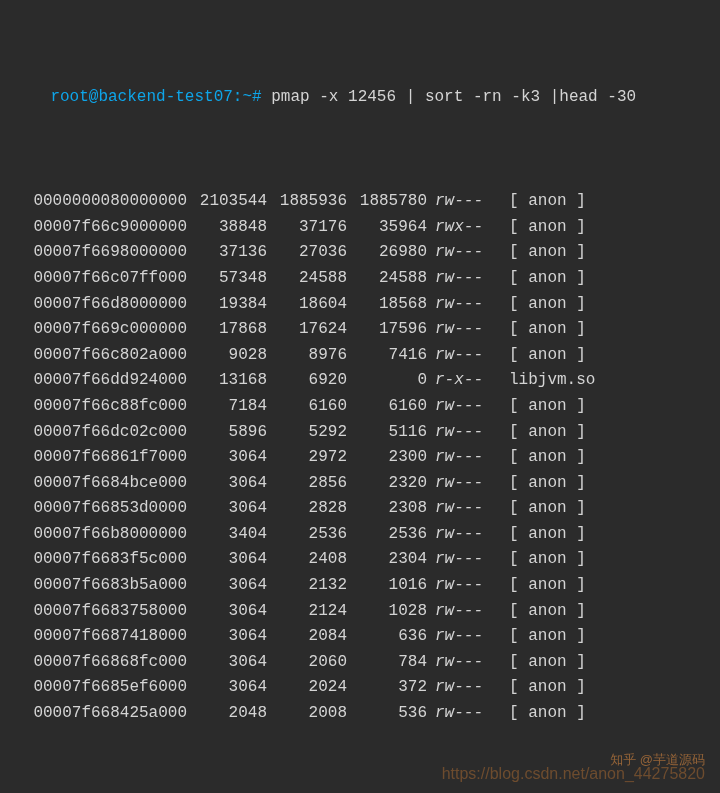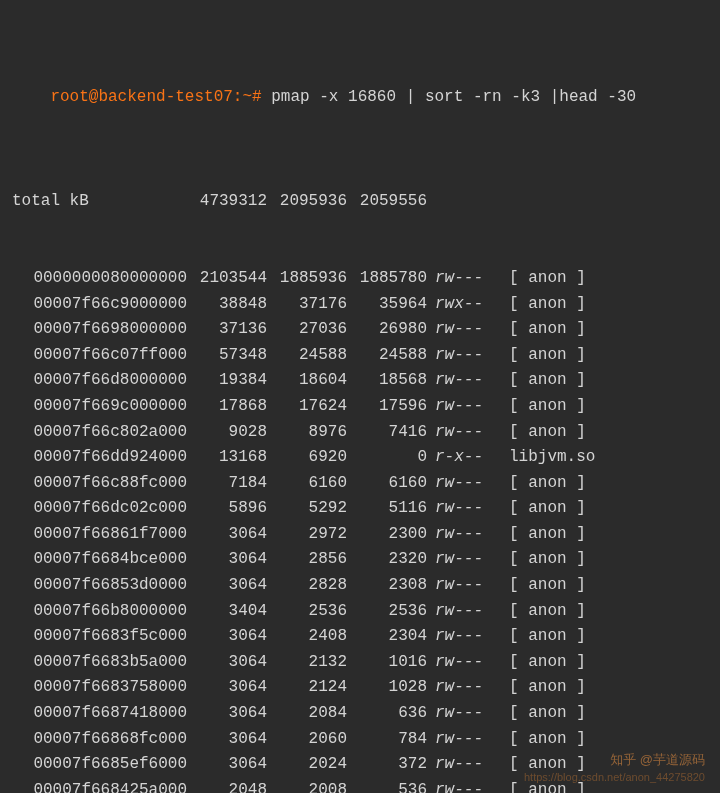--- a/index.html
+++ b/index.html
@@ -16,21 +16,21 @@
       padding: 8px 12px;
       width: 720px;
       height: 793px;
       overflow: hidden;
       position: relative;
     }
     .terminal {
       white-space: pre;
     }
     .prompt {
-      color: #f97316;
+      color: #0ea5e9;
     }
     .command-line {
       margin-bottom: 2px;
     }
     .row {
       display: flex;
       font-family: inherit;
     }
     .col-addr {
       width: 175px;
@@ -69,33 +69,30 @@
       font-size: 13px;
       color: #a86e3a;
       opacity: 0.85;
       font-family: sans-serif;
       margin-top: 23px;
     }
     .watermark-sub {
       position: absolute;
       bottom: 6px;
       right: 15px;
-      font-size: 11px;
+      font-size: 16px;
       color: #8a5a30;
       opacity: 0.7;
       font-family: sans-serif;
     }
   </style>
 </head>
 <body>
 
 <div class="terminal">
   <div class="command-line">
-    <span class="prompt">root@backend-test07:~#</span> <span>pmap -x 16860 | sort -rn -k3 |head -30</span>
-  </div>
-  <div class="row">
-    <span class="total-label">total kB</span><span class="col-kb">4739312</span><span class="col-rss">2095936</span><span class="col-dirty">2059556</span>
+    <span class="prompt">root@backend-test07:~#</span> <span>pmap -x 12456 | sort -rn -k3 |head -30</span>
   </div>
   <div id="rows-container"><div class="row"><span class="col-addr">0000000080000000</span><span class="col-kb">2103544</span><span class="col-rss">1885936</span><span class="col-dirty">1885780</span><span class="col-mode">rw---</span><span class="col-map">[ anon ]</span></div><div class="row"><span class="col-addr">00007f66c9000000</span><span class="col-kb">38848</span><span class="col-rss">37176</span><span class="col-dirty">35964</span><span class="col-mode">rwx--</span><span class="col-map">[ anon ]</span></div><div class="row"><span class="col-addr">00007f6698000000</span><span class="col-kb">37136</span><span class="col-rss">27036</span><span class="col-dirty">26980</span><span class="col-mode">rw---</span><span class="col-map">[ anon ]</span></div><div class="row"><span class="col-addr">00007f66c07ff000</span><span class="col-kb">57348</span><span class="col-rss">24588</span><span class="col-dirty">24588</span><span class="col-mode">rw---</span><span class="col-map">[ anon ]</span></div><div class="row"><span class="col-addr">00007f66d8000000</span><span class="col-kb">19384</span><span class="col-rss">18604</span><span class="col-dirty">18568</span><span class="col-mode">rw---</span><span class="col-map">[ anon ]</span></div><div class="row"><span class="col-addr">00007f669c000000</span><span class="col-kb">17868</span><span class="col-rss">17624</span><span class="col-dirty">17596</span><span class="col-mode">rw---</span><span class="col-map">[ anon ]</span></div><div class="row"><span class="col-addr">00007f66c802a000</span><span class="col-kb">9028</span><span class="col-rss">8976</span><span class="col-dirty">7416</span><span class="col-mode">rw---</span><span class="col-map">[ anon ]</span></div><div class="row"><span class="col-addr">00007f66dd924000</span><span class="col-kb">13168</span><span class="col-rss">6920</span><span class="col-dirty">0</span><span class="col-mode">r-x--</span><span class="col-map">libjvm.so</span></div><div class="row"><span class="col-addr">00007f66c88fc000</span><span class="col-kb">7184</span><span class="col-rss">6160</span><span class="col-dirty">6160</span><span class="col-mode">rw---</span><span class="col-map">[ anon ]</span></div><div class="row"><span class="col-addr">00007f66dc02c000</span><span class="col-kb">5896</span><span class="col-rss">5292</span><span class="col-dirty">5116</span><span class="col-mode">rw---</span><span class="col-map">[ anon ]</span></div><div class="row"><span class="col-addr">00007f66861f7000</span><span class="col-kb">3064</span><span class="col-rss">2972</span><span class="col-dirty">2300</span><span class="col-mode">rw---</span><span class="col-map">[ anon ]</span></div><div class="row"><span class="col-addr">00007f6684bce000</span><span class="col-kb">3064</span><span class="col-rss">2856</span><span class="col-dirty">2320</span><span class="col-mode">rw---</span><span class="col-map">[ anon ]</span></div><div class="row"><span class="col-addr">00007f66853d0000</span><span class="col-kb">3064</span><span class="col-rss">2828</span><span class="col-dirty">2308</span><span class="col-mode">rw---</span><span class="col-map">[ anon ]</span></div><div class="row"><span class="col-addr">00007f66b8000000</span><span class="col-kb">3404</span><span class="col-rss">2536</span><span class="col-dirty">2536</span><span class="col-mode">rw---</span><span class="col-map">[ anon ]</span></div><div class="row"><span class="col-addr">00007f6683f5c000</span><span class="col-kb">3064</span><span class="col-rss">2408</span><span class="col-dirty">2304</span><span class="col-mode">rw---</span><span class="col-map">[ anon ]</span></div><div class="row"><span class="col-addr">00007f6683b5a000</span><span class="col-kb">3064</span><span class="col-rss">2132</span><span class="col-dirty">1016</span><span class="col-mode">rw---</span><span class="col-map">[ anon ]</span></div><div class="row"><span class="col-addr">00007f6683758000</span><span class="col-kb">3064</span><span class="col-rss">2124</span><span class="col-dirty">1028</span><span class="col-mode">rw---</span><span class="col-map">[ anon ]</span></div><div class="row"><span class="col-addr">00007f6687418000</span><span class="col-kb">3064</span><span class="col-rss">2084</span><span class="col-dirty">636</span><span class="col-mode">rw---</span><span class="col-map">[ anon ]</span></div><div class="row"><span class="col-addr">00007f66868fc000</span><span class="col-kb">3064</span><span class="col-rss">2060</span><span class="col-dirty">784</span><span class="col-mode">rw---</span><span class="col-map">[ anon ]</span></div><div class="row"><span class="col-addr">00007f6685ef6000</span><span class="col-kb">3064</span><span class="col-rss">2024</span><span class="col-dirty">372</span><span class="col-mode">rw---</span><span class="col-map">[ anon ]</span></div><div class="row"><span class="col-addr">00007f668425a000</span><span class="col-kb">2048</span><span class="col-rss">2008</span><span class="col-dirty">536</span><span class="col-mode">rw---</span><span class="col-map">[ anon ]</span></div></div>
 </div>
 
 <div class="watermark">知乎 @芋道源码</div>
 <div class="watermark-sub">https://blog.csdn.net/anon_44275820</div>
 
 </body></html>

